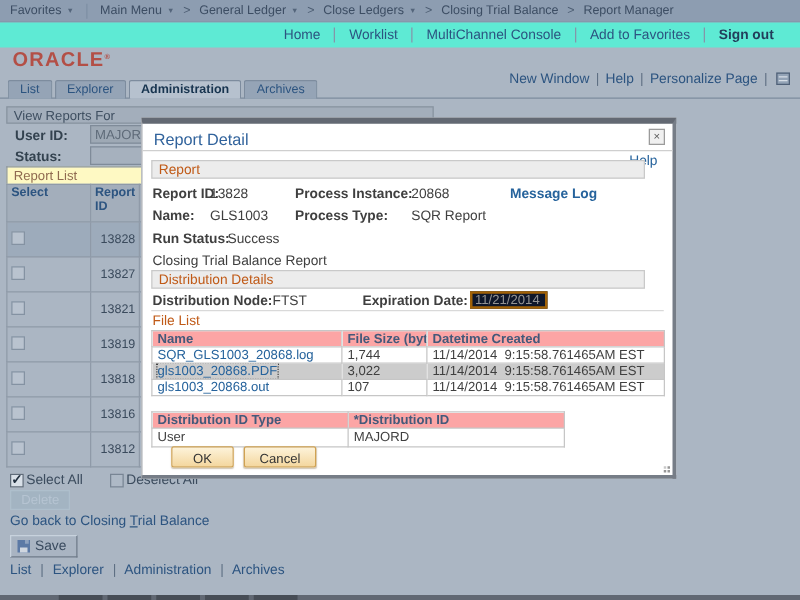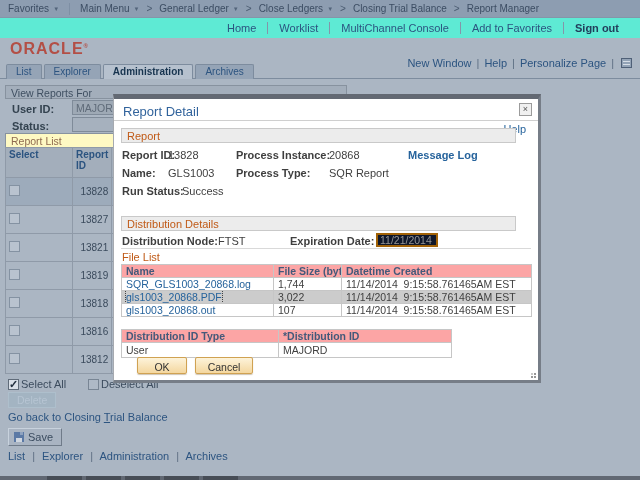--- a/index.html
+++ b/index.html
@@ -290,20 +290,23 @@
     <div class="frow" style="top:68px;">
       <span class="fl" style="left:8px;">Name:</span>
       <span class="fv" style="left:54px;text-align:center;">GLS1003</span>
       <span class="fl" style="left:122px;">Process Type:</span>
       <span class="fv" style="left:215px;">SQR Report</span>
     </div>
     <div class="frow" style="top:86px;">
       <span class="fl" style="left:8px;">Run Status:</span>
       <span class="fv" style="left:68px;">Success</span>
     </div>
+    <div class="frow" style="top:104px;">
+      <span class="fv" style="left:8px;">Closing Trial Balance Report</span>
+    </div>
 
     <div class="gbar" style="top:117px;">Distribution Details</div>
 
     <div class="frow" style="top:136px;">
       <span class="fl" style="left:8px;">Distribution Node:</span>
       <span class="fv" style="left:104px;">FTST</span>
       <span class="fl" style="left:176px;">Expiration Date:</span>
       <input class="exp-input" style="left: 262px; top: -2px;" readonly="" value="11/21/2014">
     </div>
 

